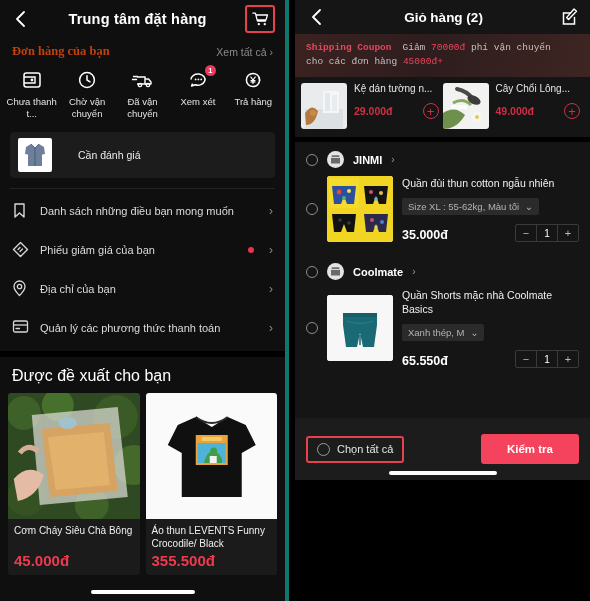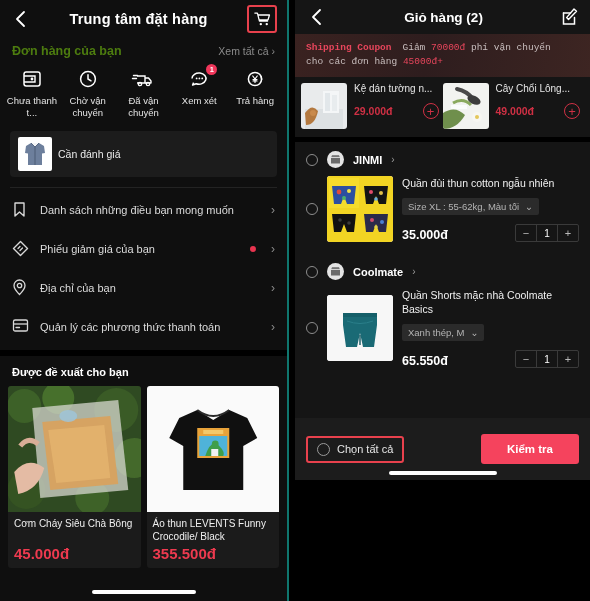--- a/index.html
+++ b/index.html
@@ -10,21 +10,21 @@
     overflow: hidden;
   }
   .app { display: flex; width: 590px; height: 601px; }
 
   
   .panel-left {
     width: 289px; height: 601px;
     background: #0f0f0f;
     position: relative;
     overflow: hidden;
-    border-right: 2px solid #0f766e;
+    border-right: 4px solid #0f766e;
   }
   .gap { width: 6px; height: 601px; background: #000; }
 
   .topbar {
     height: 38px; display: flex; align-items: center;
     padding: 0 10px; position: relative;
   }
   .back-chev {
     width: 20px; height: 20px; flex: 0 0 20px;
     display: flex; align-items: center; justify-content: center;
@@ -37,21 +37,21 @@
   .cart-btn {
     width: 30px; height: 28px; flex: 0 0 30px;
     display: flex; align-items: center; justify-content: center;
     border: 2px solid #e8414d; border-radius: 3px;
   }
 
   .sec-head {
     display: flex; align-items: center; justify-content: space-between;
     padding: 6px 12px 4px 12px;
   }
-  .sec-title { color: #4d7c0f; font-size: 12.5px; font-weight: bold; }
+  .sec-title { color: #c2410c; font-size: 12.5px; font-weight: bold; font-family: Liberation Serif, serif; }
   .sec-link { color: #8b8b8b; font-size: 10.5px; display: flex; align-items: center; gap: 3px; }
 
   .status-row {
     display: flex; padding: 6px 4px 8px 4px;
   }
   .status-item {
     flex: 1; display: flex; flex-direction: column;
     align-items: center; gap: 5px; position: relative;
   }
   .status-ico { width: 24px; height: 22px; position: relative; color: #fff; }
@@ -62,21 +62,21 @@
   .badge {
     position: absolute; top: -4px; right: -6px;
     background: #f0365a; color: #fff;
     font-size: 7.5px; line-height: 11px;
     min-width: 11px; height: 11px; border-radius: 6px;
     text-align: center; padding: 0 2px; font-weight: bold;
   }
 
   .review-card {
     margin: 4px 10px 0 10px; background: #1c1c1c; border-radius: 4px;
-    height: 46px; display: flex; align-items: center; padding: 0 8px; gap: 6px;
+    height: 46px; display: flex; align-items: center; padding: 0 8px; gap: 26px;
   }
   .review-thumb {
     width: 34px; height: 34px; background: #fff; border-radius: 2px;
     display: flex; align-items: center; justify-content: center;
   }
   .review-txt { color: #eaeaea; font-size: 10.5px; }
 
   .divider { height: 1px; background: #232323; margin: 10px 10px 0 10px; }
 
   .menu { padding: 2px 0 4px 0; }
@@ -84,21 +84,21 @@
     height: 39px; display: flex; align-items: center;
     padding: 0 12px; gap: 11px;
   }
   .menu-ico { width: 17px; height: 17px; flex: 0 0 17px; color: #d8d8d8; }
   .menu-lbl { flex: 1; color: #dcdcdc; font-size: 11px; }
   .menu-dot { width: 6px; height: 6px; border-radius: 50%; background: #e8344f; margin-right: 4px; }
   .menu-chev { color: #8a8a8a; font-size: 12px; }
 
   .thick-div { height: 6px; background: #000; }
 
-  .reco-title { color: #fff; font-size: 11px; font-weight: bold; padding: 10px 12px 8px 12px; }
+  .reco-title { color: #fff; font-size: 16px; font-weight: normal; padding: 10px 12px 8px 12px; }
   .reco-grid { display: flex; gap: 6px; padding: 0 8px; }
   .reco-card { flex: 1; background: #1b1b1b; border-radius: 3px; overflow: hidden; }
   .reco-img { width: 100%; height: 126px; position: relative; overflow: hidden; }
   .reco-name {
     color: #efefef; font-size: 10px; line-height: 13px;
     padding: 5px 6px 2px 6px; height: 32px; overflow: hidden;
   }
   .reco-price { color: #ee3a4f; font-size: 15px; font-weight: bold; padding: 1px 6px 6px 6px; }
 
   

